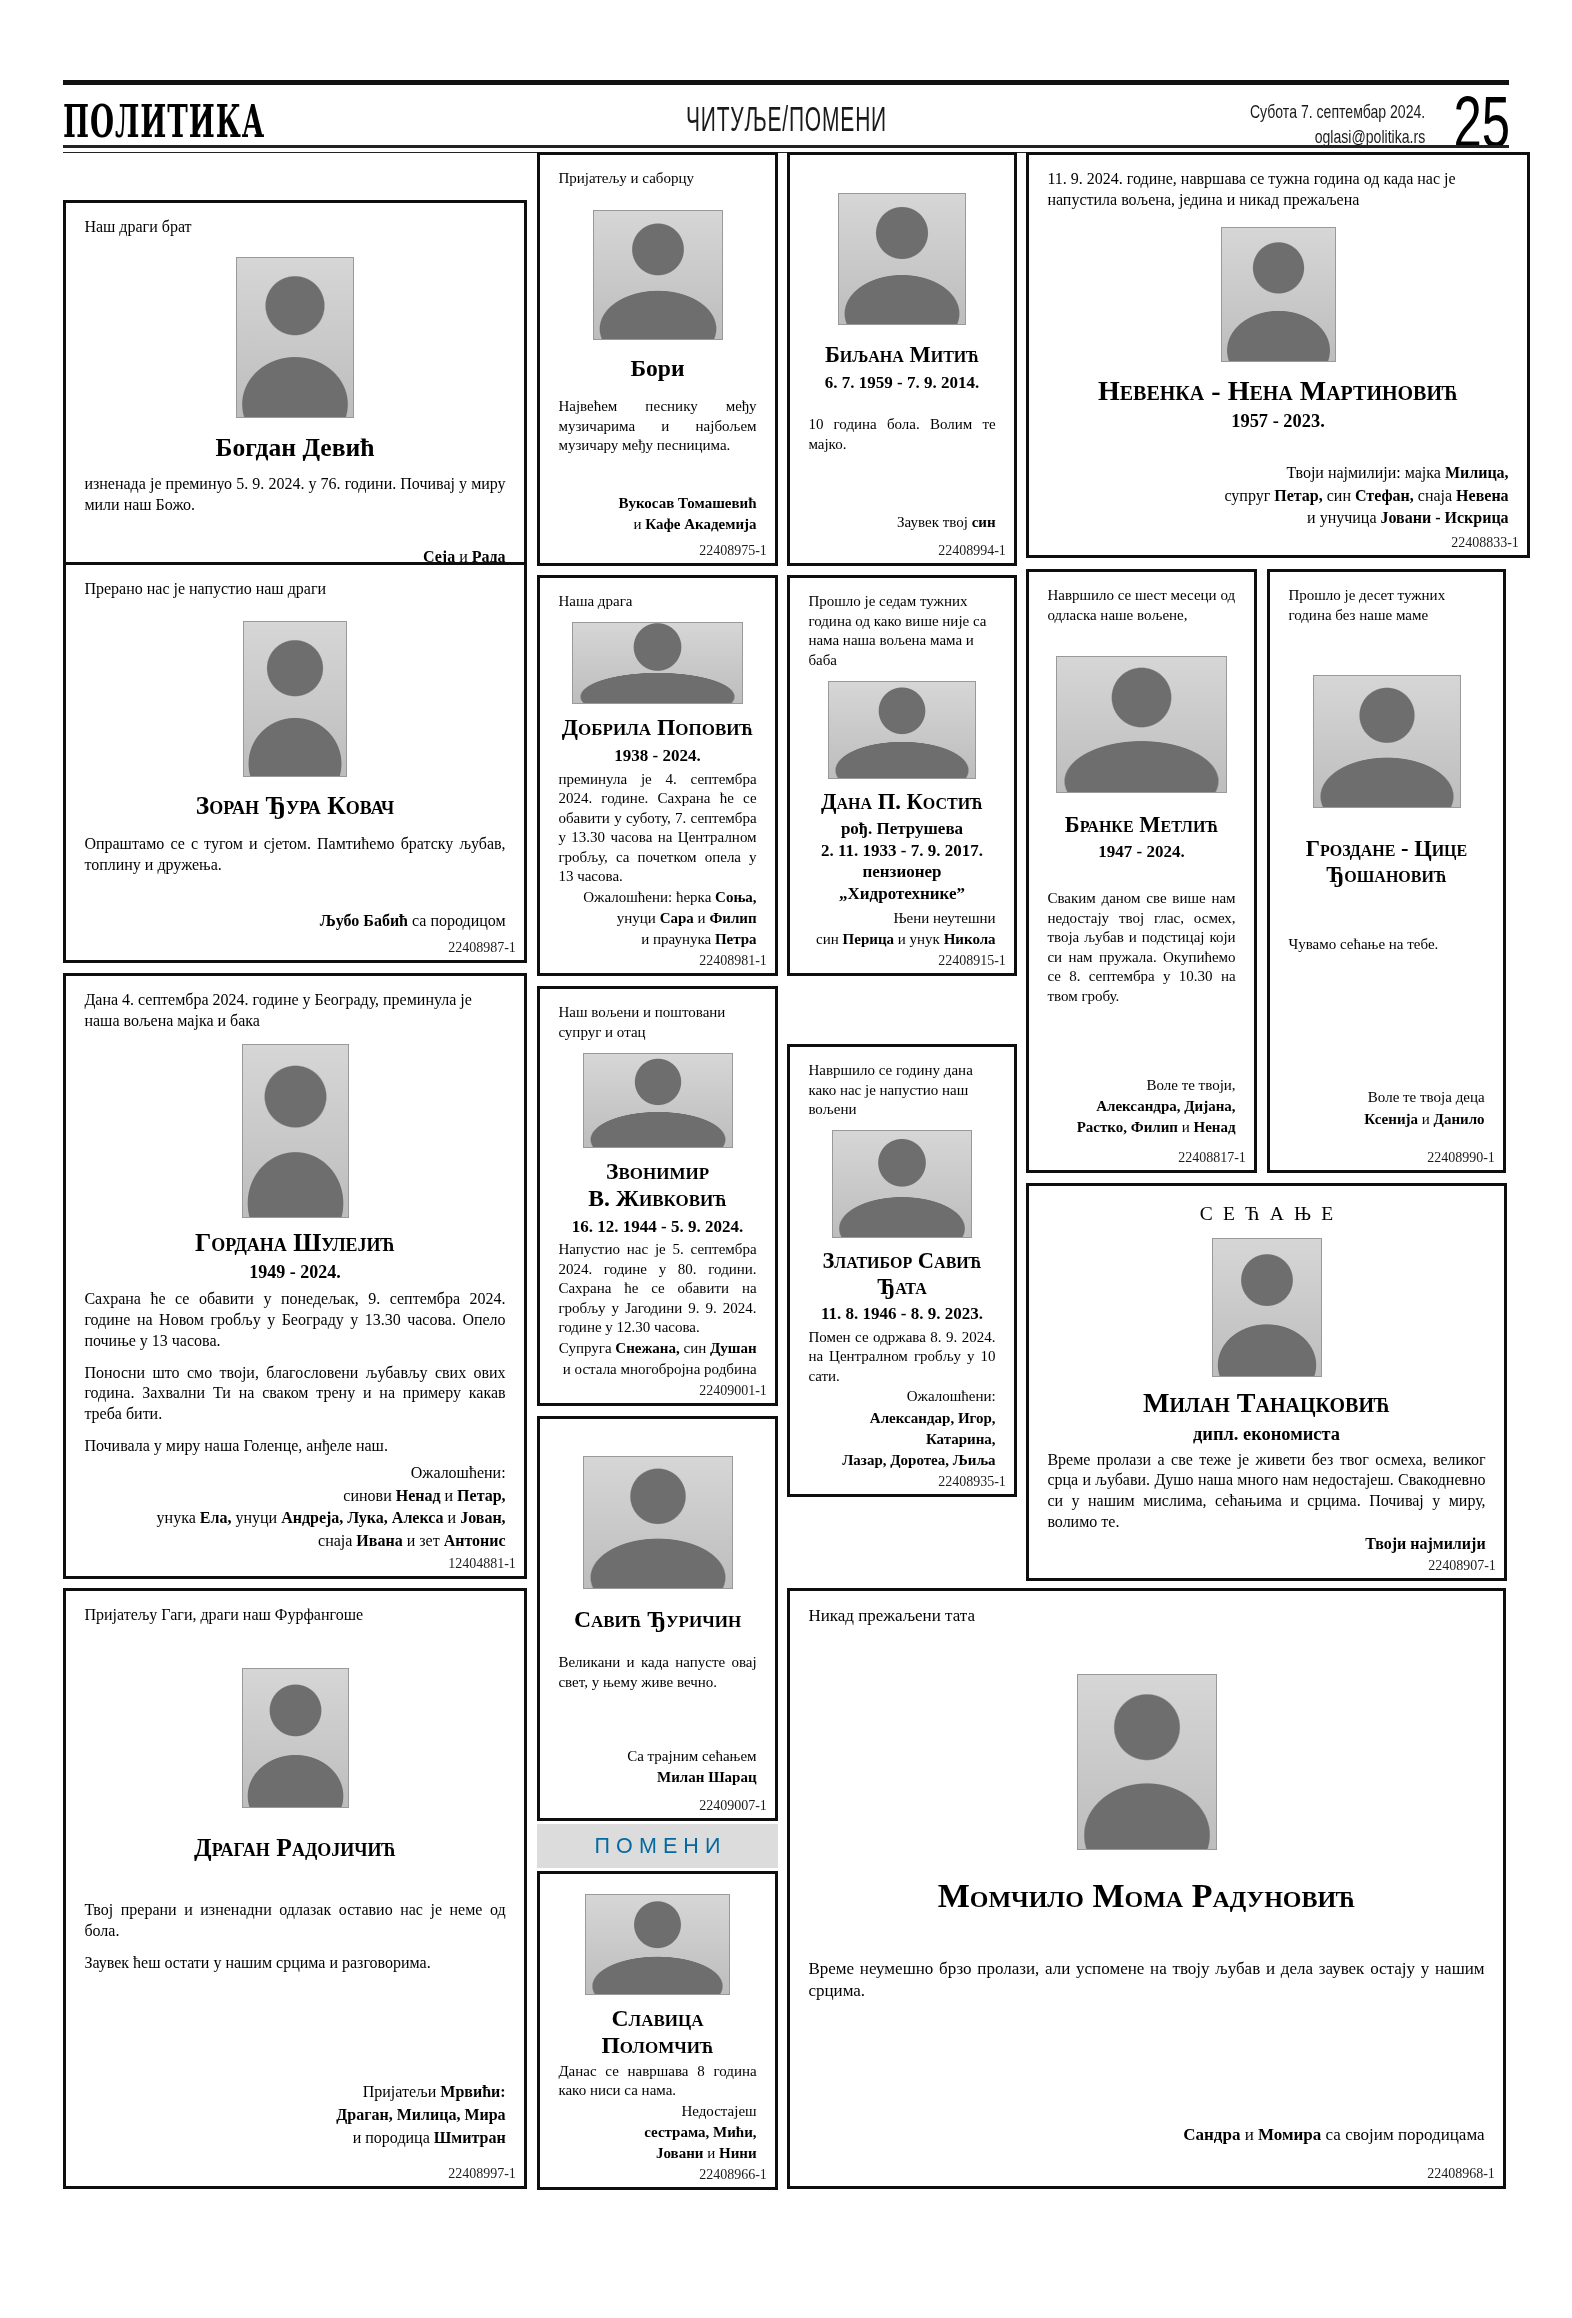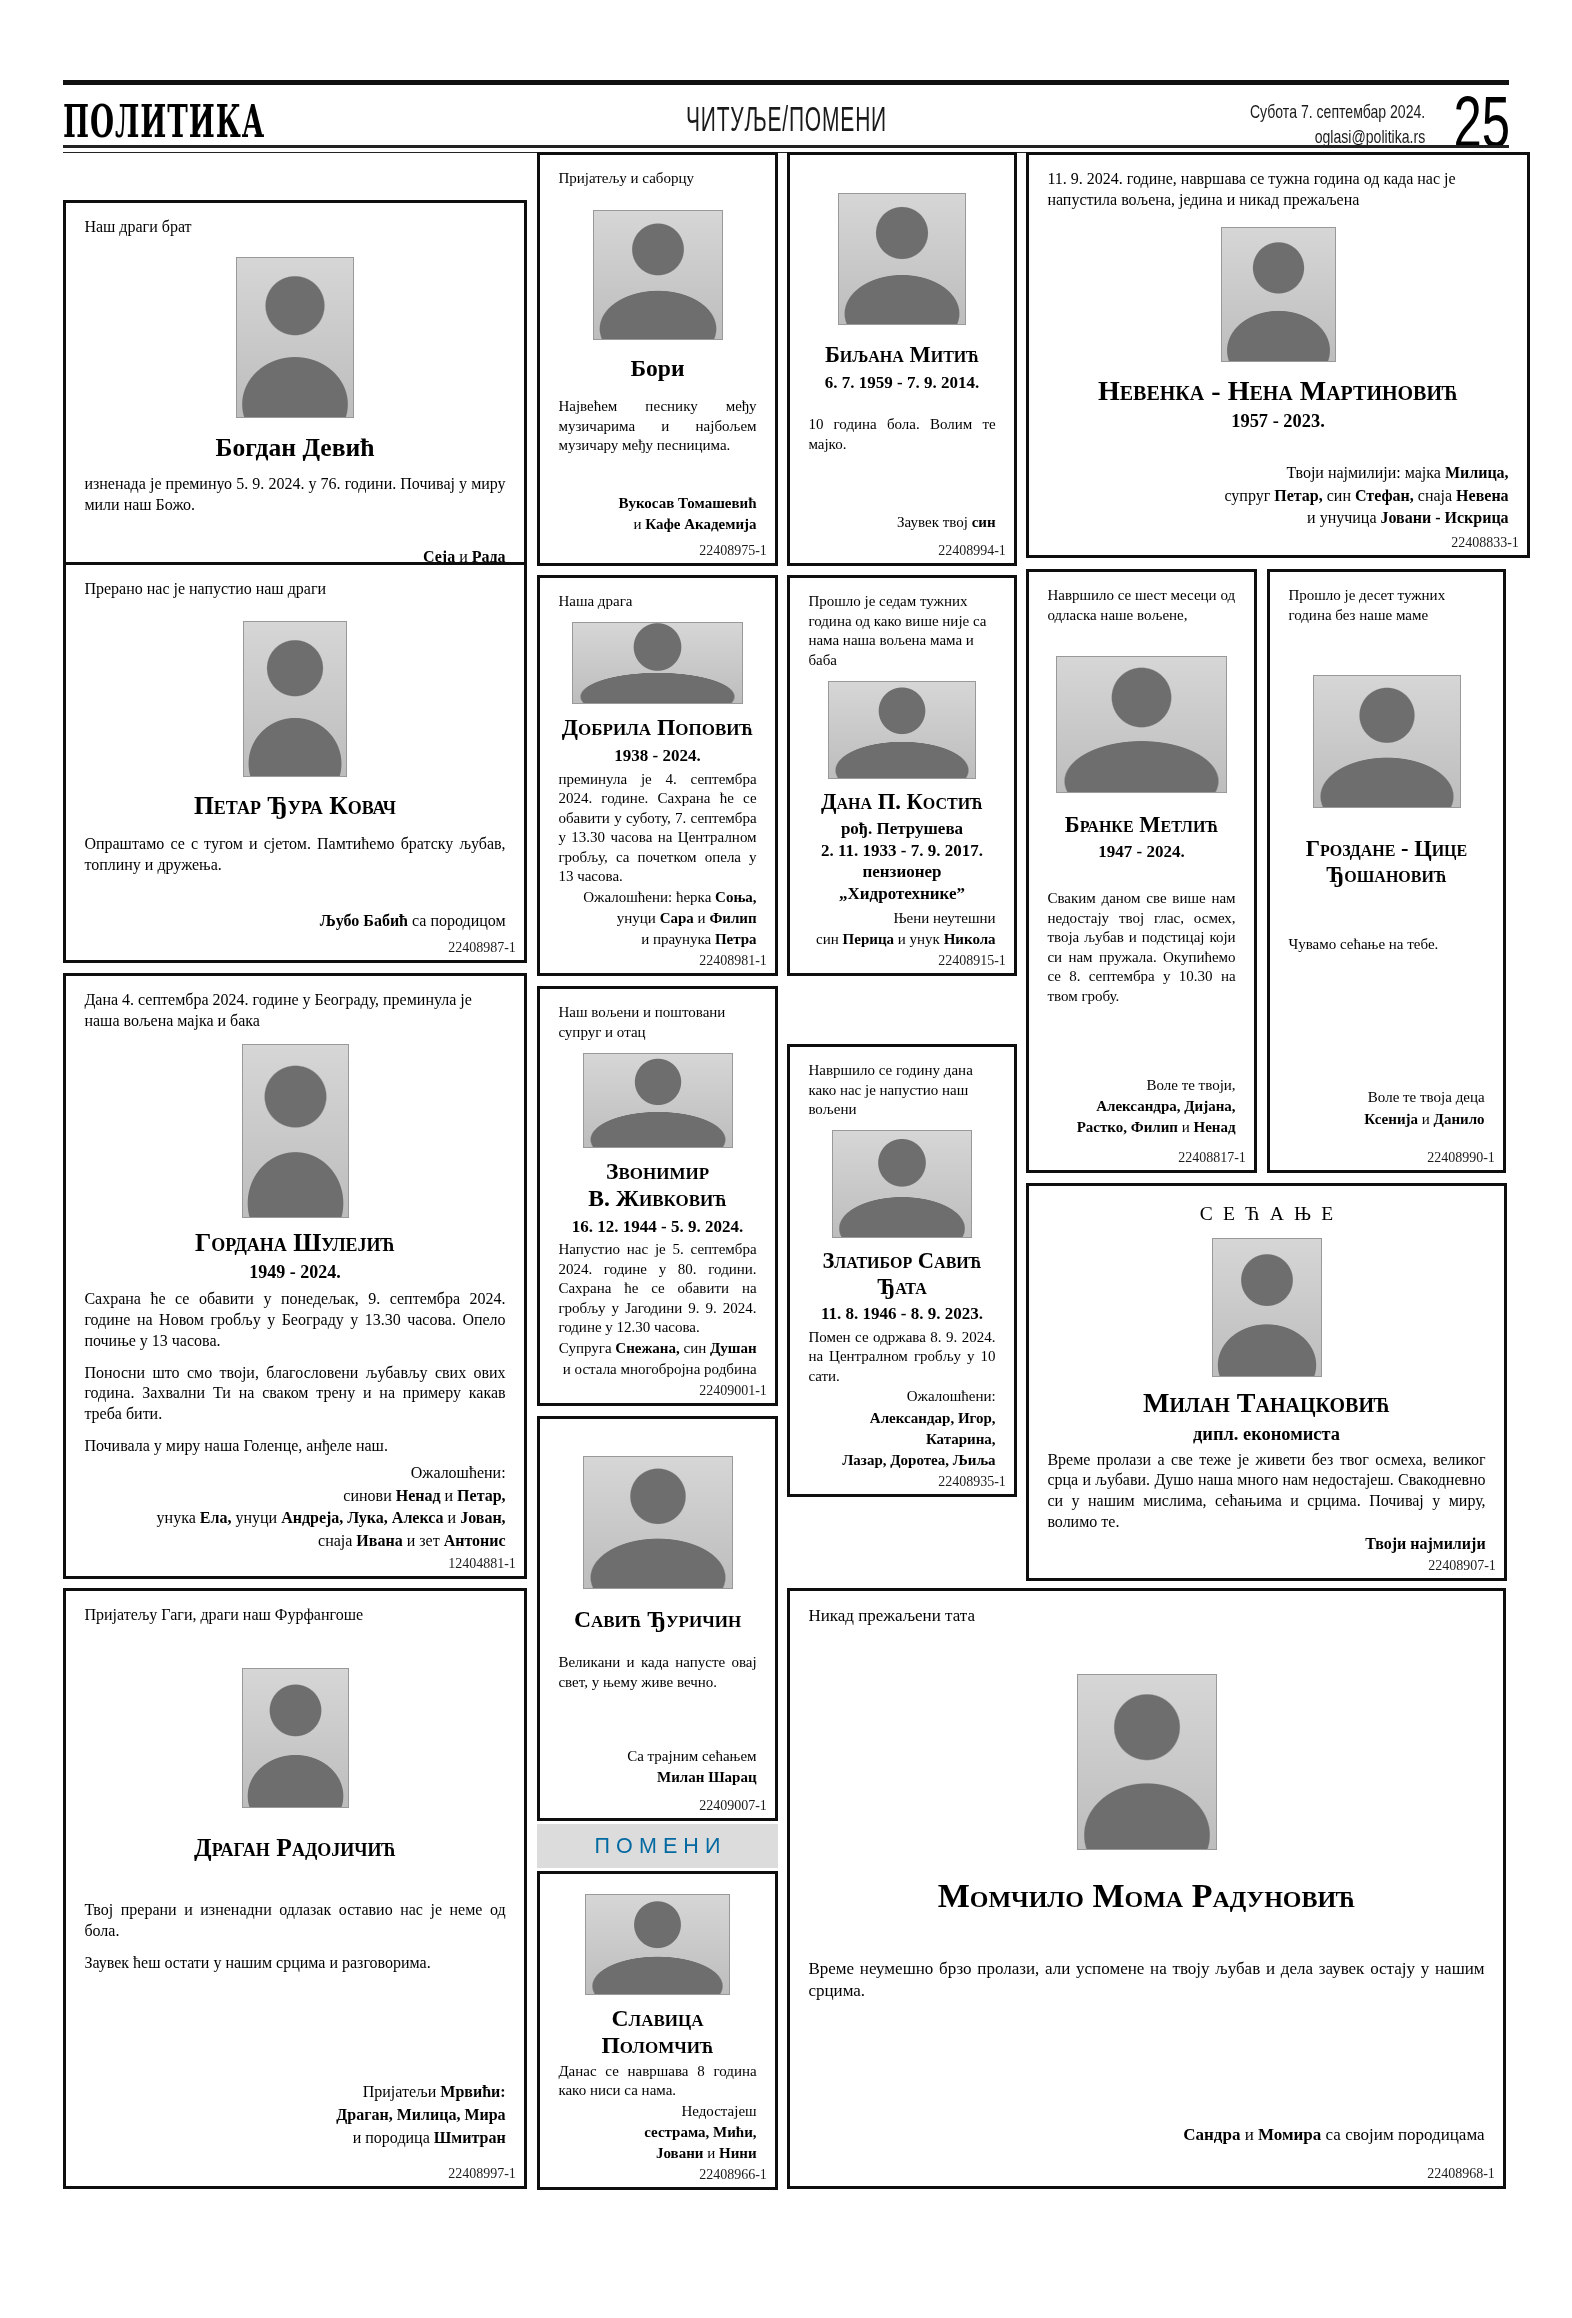--- a/index.html
+++ b/index.html
@@ -157,21 +157,21 @@
         </div>
         <div class="spflex" style="flex-grow: 0.2; flex-basis: 0px;"></div>
         <div class="adid">22408833-1</div>
       </div>
       <div class="obit w1 caps" style="left: 63px; top: 562px; width: 464px; height: 401px;">
         <div class="intro">Прерано нас је напустио наш драги</div>
         <div class="spflex" style="flex-grow: 0.45; flex-basis: 0px;"></div>
         <div class="photo" style="width: 102px; height: 154px;"></div>
         <div class="spflex" style="flex-grow: 0.2; flex-basis: 0px;"></div>
         <div class="name">
-          <span class="ln">Петар Ђура Ковач</span>
+          <span class="ln">Зоран Ђура Ковач</span>
         </div>
         <div class="spflex" style="flex-grow: 0.5; flex-basis: 0px;"></div>
         <div class="body">
           <p>Опраштамо се с тугом и сјетом. Памтићемо братску љубав, топлину и дружења.</p>
         </div>
         <div class="spflex" style="flex-grow: 1.5; flex-basis: 0px;"></div>
         <div class="signoff">
           <div class="sline"><span class="b">Љубо Бабић</span><span> са породицом</span></div>
         </div>
         <div class="spflex" style="flex-grow: 0.2; flex-basis: 0px;"></div>

